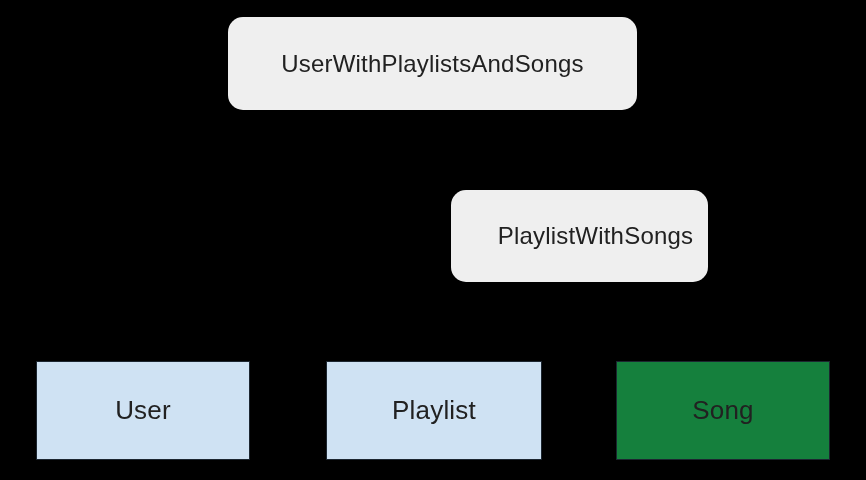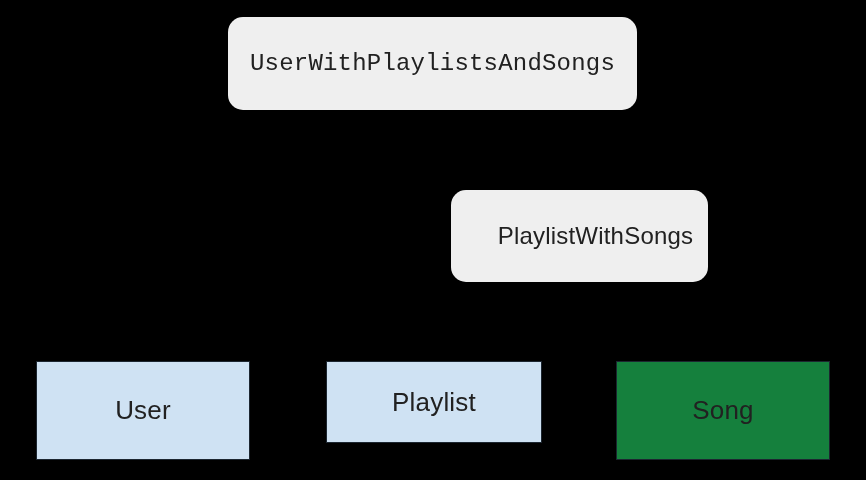--- a/index.html
+++ b/index.html
@@ -39,32 +39,32 @@
   #node-user-with-playlists-and-songs {
     left: 228px; top: 17px; width: 409px; height: 93px;
   }
   #node-playlist-with-songs {
     left: 451px; top: 190px; width: 257px; height: 92px;
   }
   #node-user {
     left: 36px; top: 361px; width: 214px; height: 99px;
   }
   #node-playlist {
-    left: 326px; top: 361px; width: 216px; height: 82px;
+    left: 326px; top: 361px; width: 216px; height: 99px;
   }
   #node-song {
     left: 616px; top: 361px; width: 214px; height: 99px;
   }
 </style>
 </head>
 <body>
 
 <div class="stage" style="background-color: rgb(0, 0, 0);">
 
-  <div class="node relation-node" id="node-user-with-playlists-and-songs" style="background-color: rgb(239, 239, 239); font-family: Liberation Mono, monospace;">
+  <div class="node relation-node" id="node-user-with-playlists-and-songs" style="background-color: rgb(239, 239, 239);">
     <span style="color: rgb(33, 33, 33);">UserWithPlaylistsAndSongs</span>
   </div>
 
   <div class="node relation-node" id="node-playlist-with-songs" style="background-color: rgb(239, 239, 239);">
     <span style="color: rgb(33, 33, 33); margin-left: 32px;">PlaylistWithSongs</span>
   </div>
 
   <div class="node entity-node" id="node-user" style="background-color: rgb(207, 226, 243);">
     <span style="color: rgb(33, 33, 33);">User</span>
   </div>

